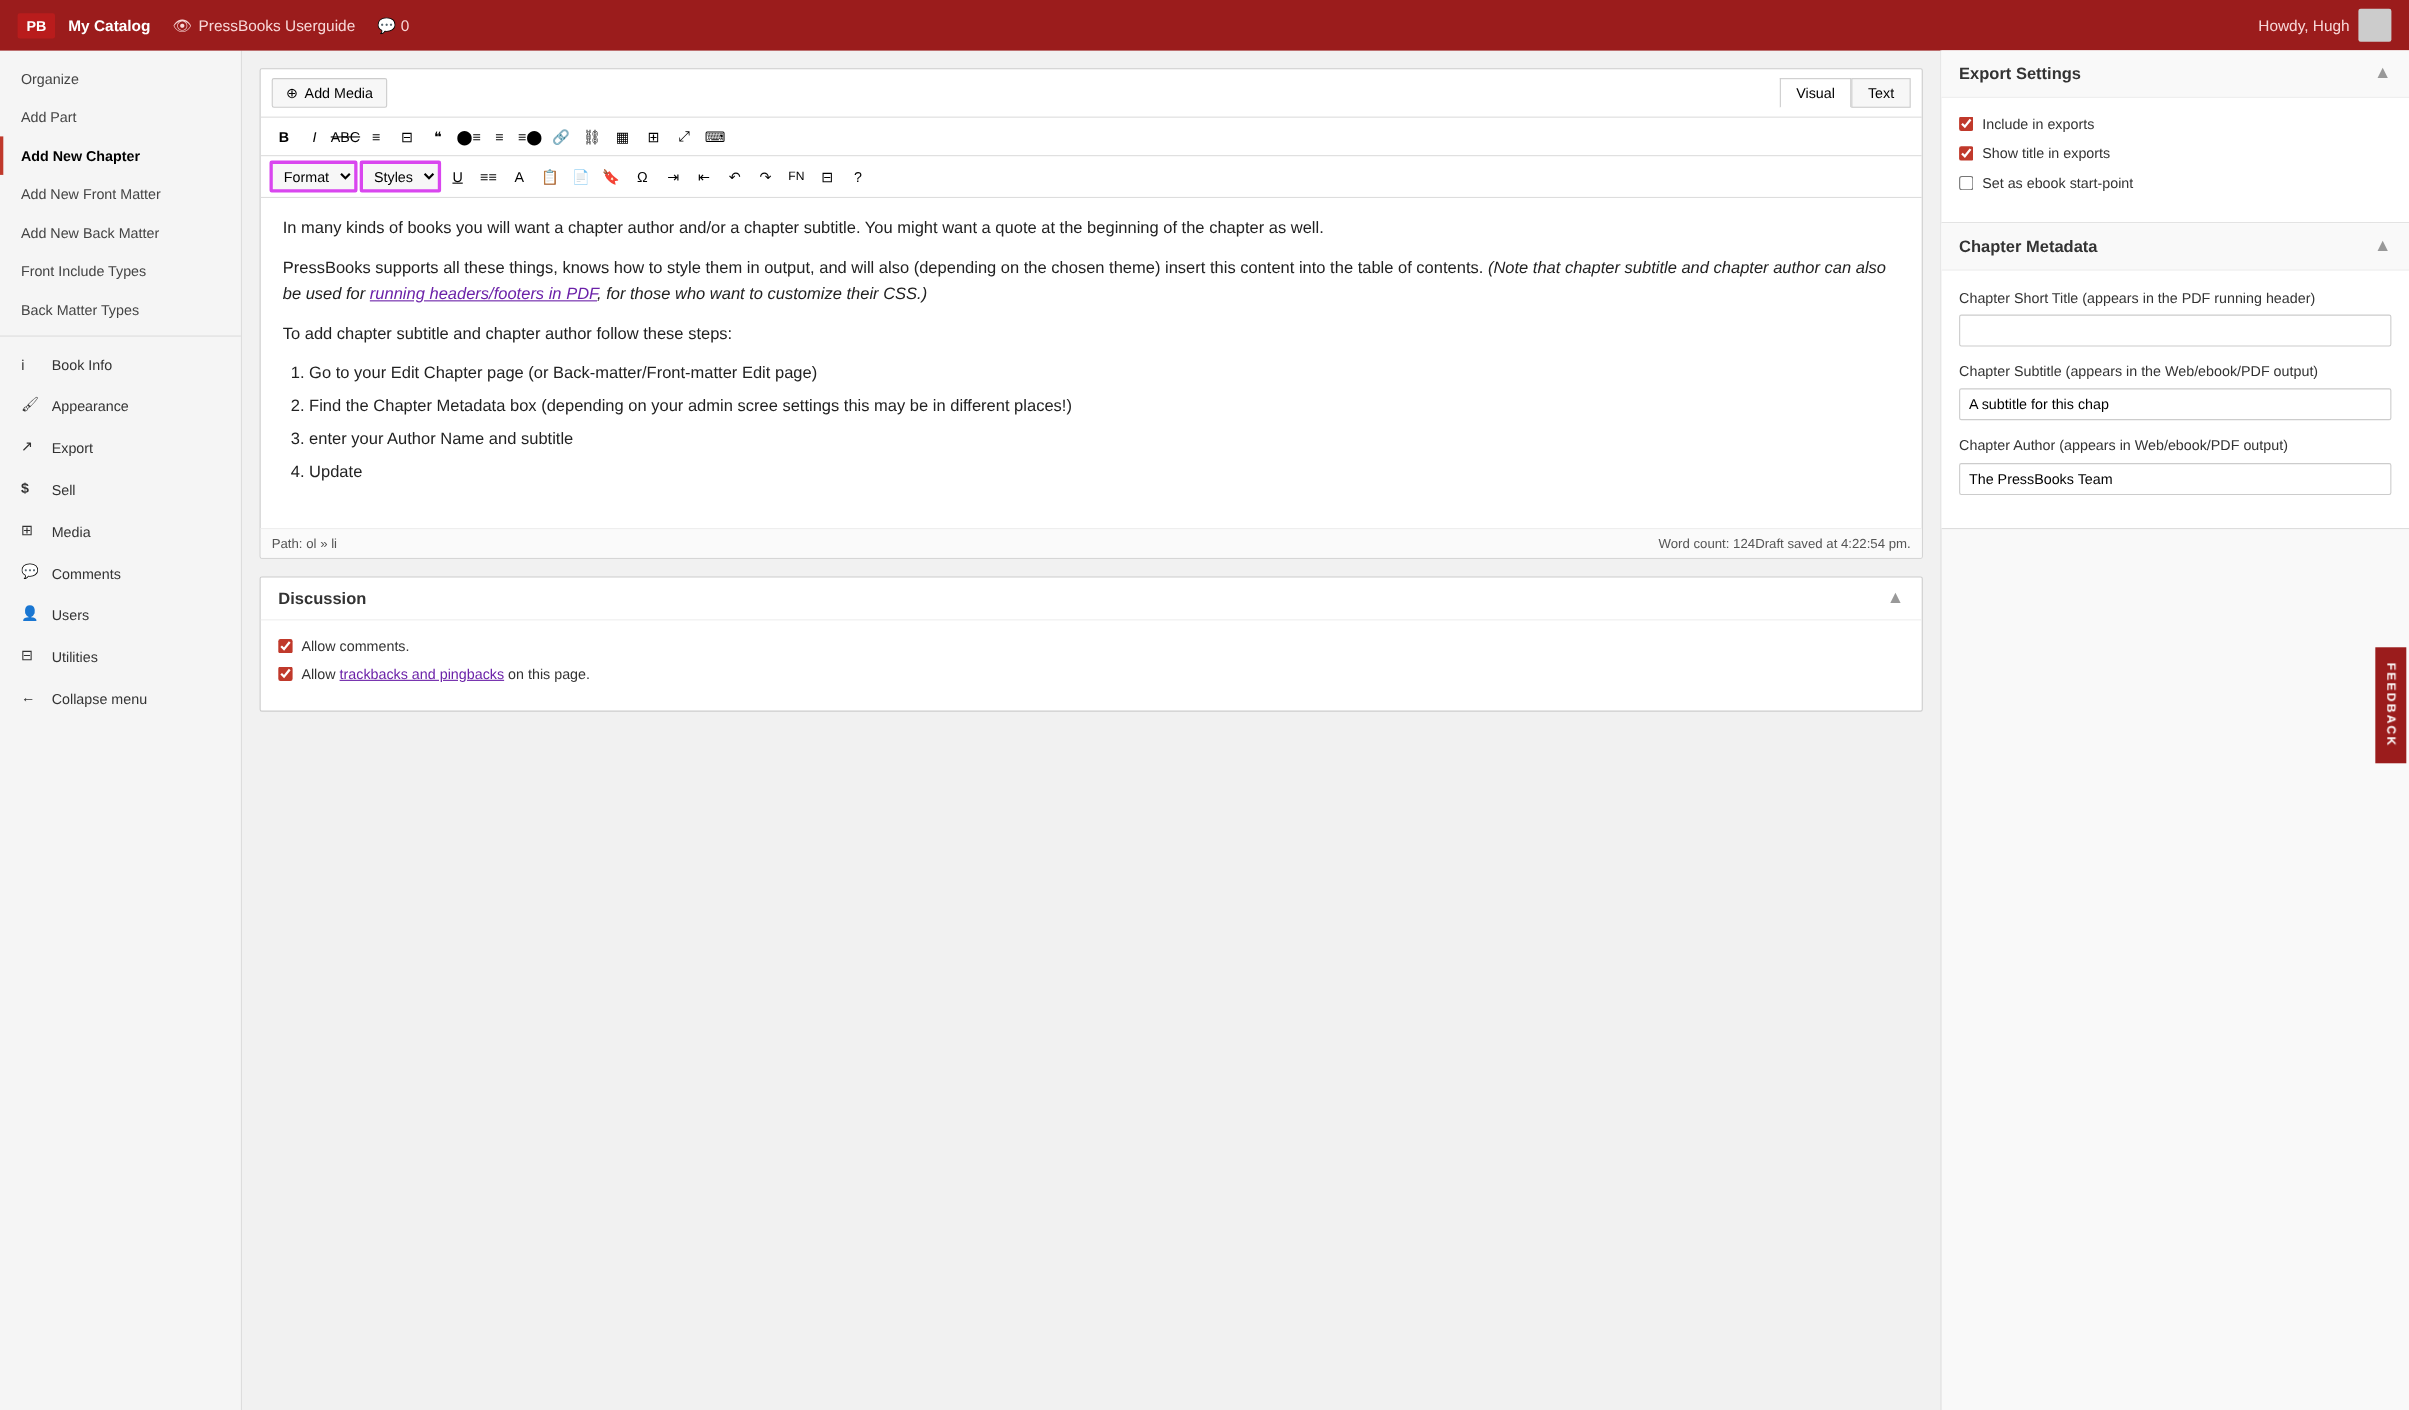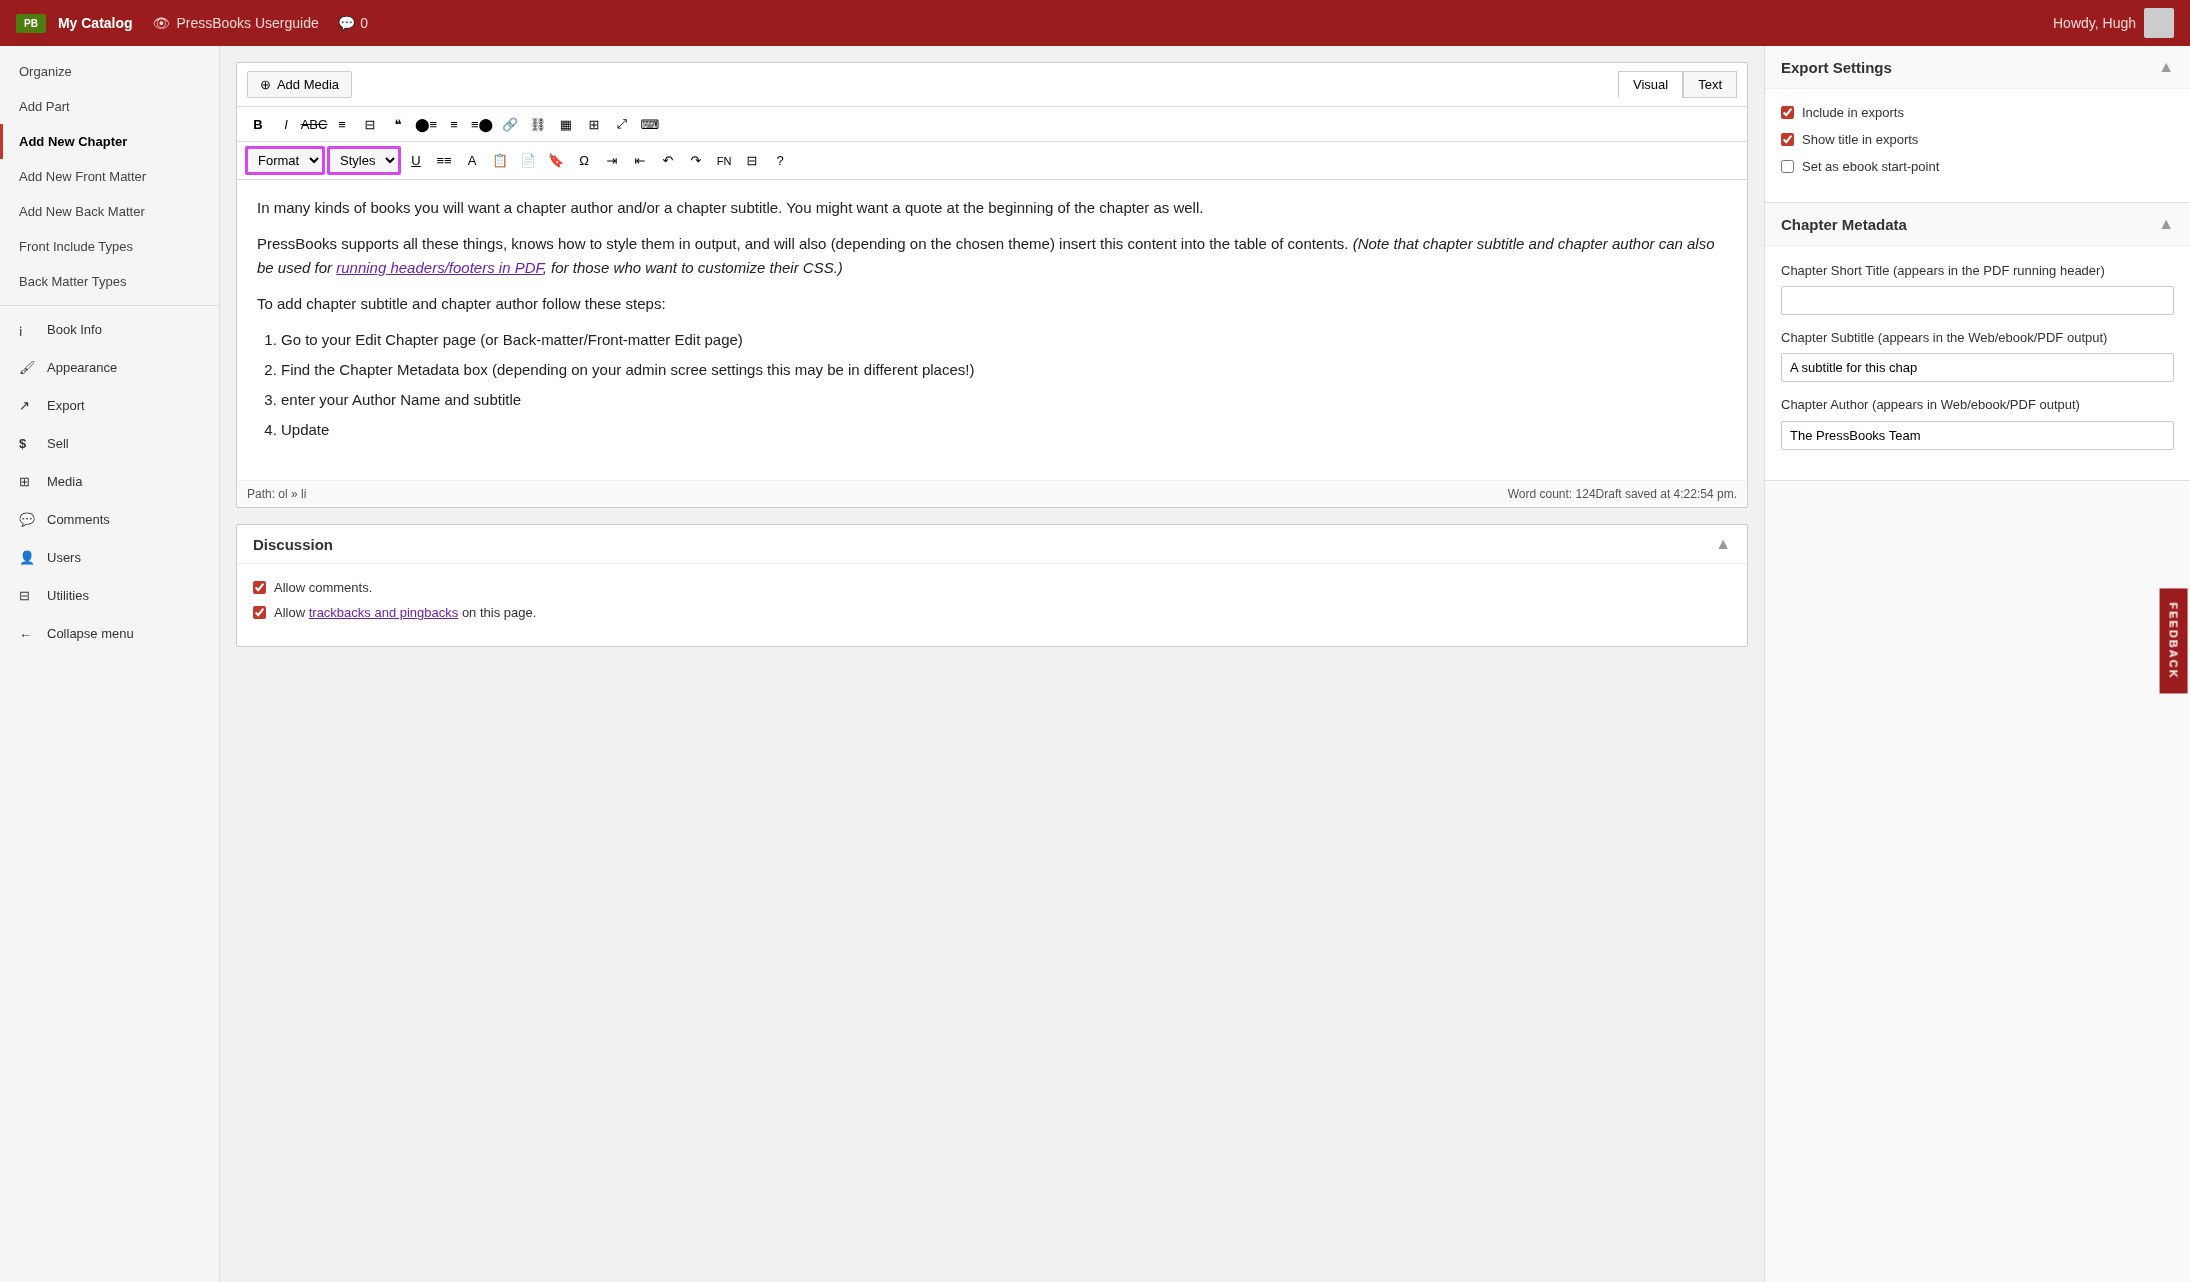--- a/index.html
+++ b/index.html
@@ -9,24 +9,24 @@
     .topbar {
       background: #9b1c1c;
       color: #fff;
       display: flex;
       align-items: center;
       padding: 0 16px;
       height: 46px;
       position: relative;
     }
     .topbar-logo {
-      background: #4d7c0f;
+      background: #b91c1c;
       color: #fff;
       font-weight: bold;
-      font-size: 10px;
+      font-size: 13px;
       padding: 4px 8px;
       margin-right: 12px;
       border-radius: 2px;
     }
     .topbar-catalog { color: #fff; font-size: 14px; font-weight: 600; margin-right: 20px; }
     .topbar-userguide { color: #f8d7d7; font-size: 14px; margin-right: 20px; display: flex; align-items: center; gap: 6px; }
     .topbar-comments { color: #f8d7d7; font-size: 14px; margin-right: 20px; display: flex; align-items: center; gap: 4px; }
     .topbar-right { margin-left: auto; color: #f8d7d7; font-size: 14px; display: flex; align-items: center; gap: 8px; }
     .avatar-placeholder { width: 30px; height: 30px; background: #ccc; border-radius: 2px; }
 
@@ -36,21 +36,21 @@
     
     .sidebar {
       width: 220px;
       background: #f5f5f5;
       border-right: 1px solid #ddd;
       flex-shrink: 0;
       padding-top: 8px;
     }
     .sidebar-item {
       display: flex;
-      align-items: flex-start;
+      align-items: center;
       padding: 10px 16px;
       font-size: 13px;
       color: #333;
       cursor: pointer;
       gap: 10px;
       border-left: 3px solid transparent;
     }
     .sidebar-item.active { font-weight: bold; color: #000; border-left: 3px solid #c0392b; }
     .sidebar-item.bold-link { font-weight: bold; font-size: 13px; }
     .sidebar-item.plain { font-size: 13px; color: #444; }

